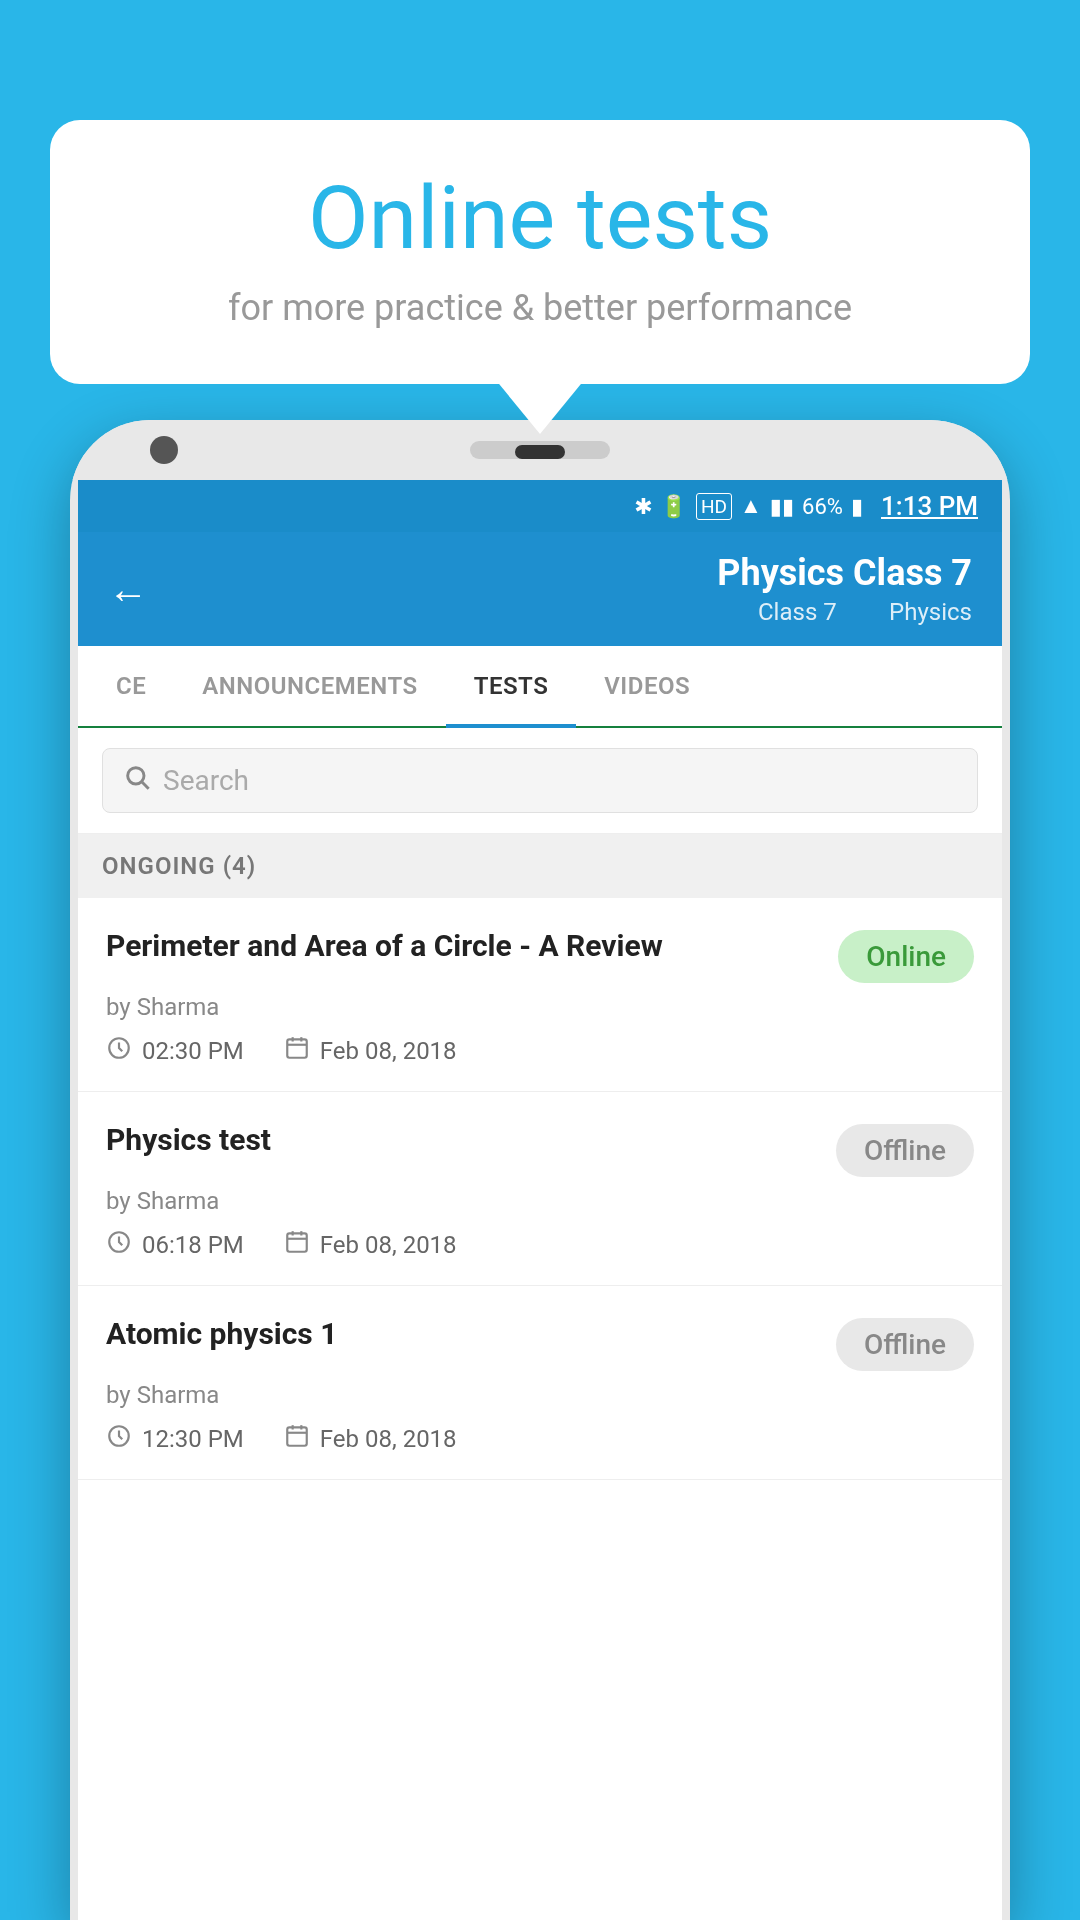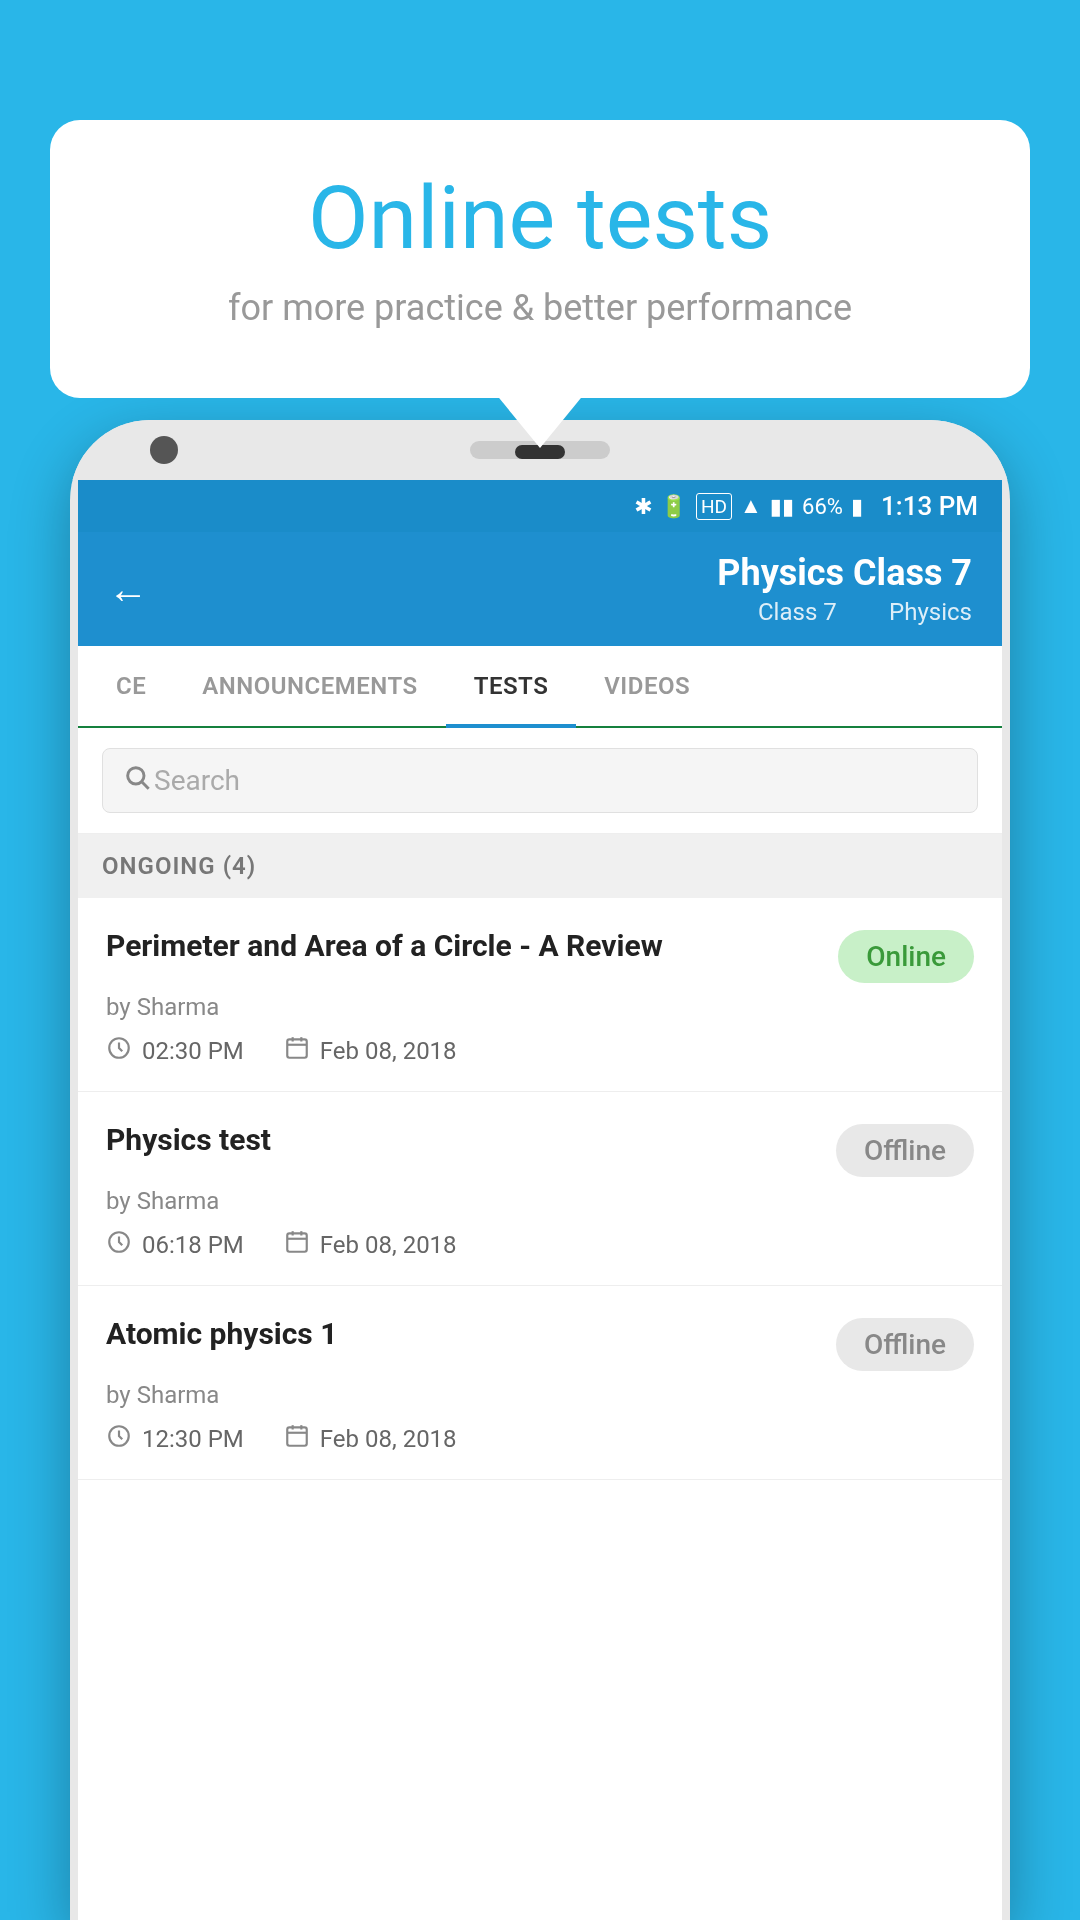--- a/index.html
+++ b/index.html
@@ -15,21 +15,21 @@
     }
 
     
     .speech-bubble {
       position: absolute;
       top: 120px;
       left: 50px;
       right: 50px;
       background: white;
       border-radius: 30px;
-      padding: 50px 60px 69px;
+      padding: 50px 60px 55px;
       text-align: center;
       z-index: 10;
     }
     .speech-bubble::after {
       content: '';
       position: absolute;
       bottom: -50px;
       left: 50%;
       transform: translateX(-50%);
       width: 0;
@@ -121,20 +121,21 @@
       align-items: center;
       gap: 8px;
       font-size: 22px;
       color: white;
     }
     .status-time {
       font-size: 26px;
       color: white;
       font-weight: 500;
       margin-left: 8px;
+      text-decoration: underline;
     }
 
     
     .app-header {
       background: #1e8fcf;
       padding: 20px 30px 20px;
       display: flex;
       align-items: center;
       gap: 20px;
     }
@@ -196,21 +197,21 @@
       background: white;
       border-bottom: 1px solid #eee;
     }
     .search-bar {
       background: #f5f5f5;
       border: 1.5px solid #e0e0e0;
       border-radius: 8px;
       display: flex;
       align-items: center;
       padding: 14px 20px;
-      gap: 3px;
+      gap: 12px;
     }
     .search-icon-svg {
       font-size: 30px;
       color: #888;
     }
     .search-input-text {
       font-size: 28px;
       color: #aaa;
     }
 

